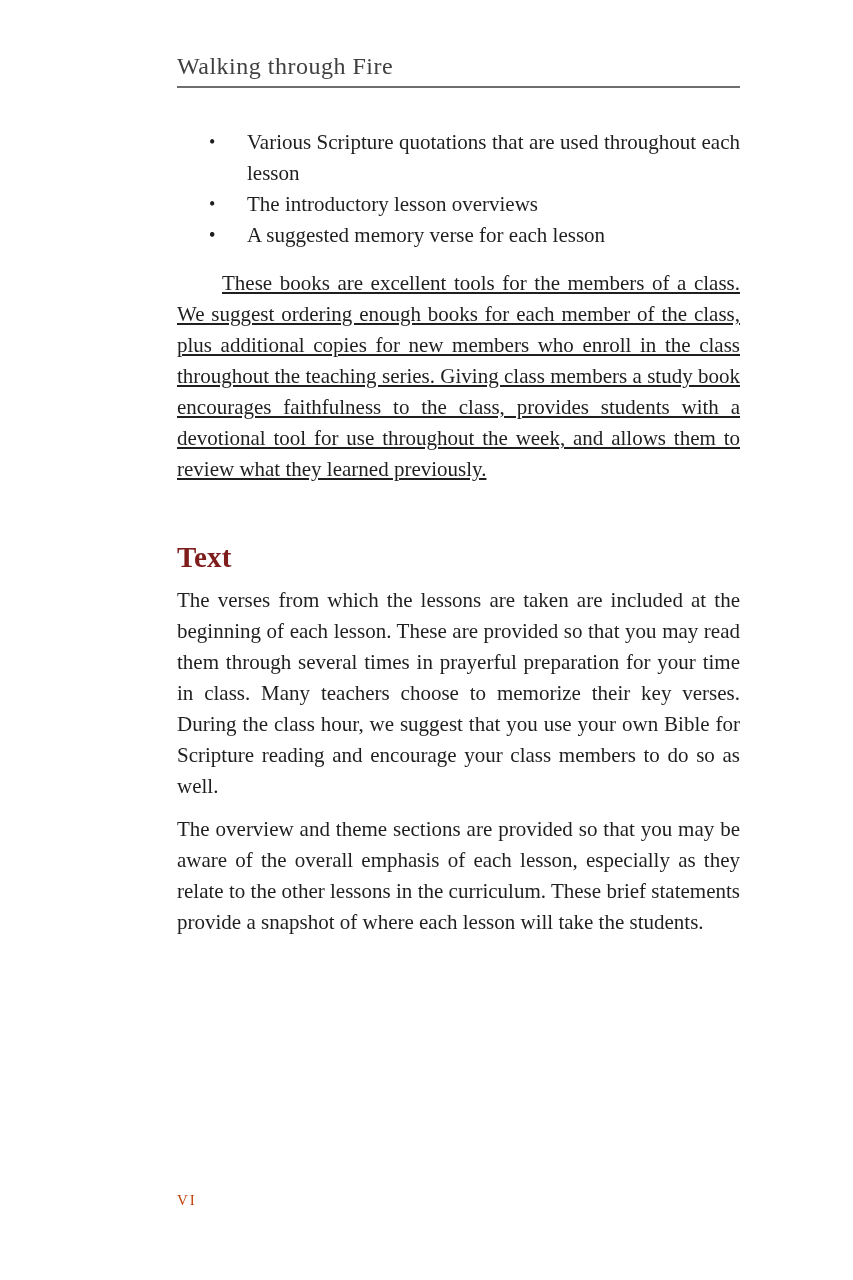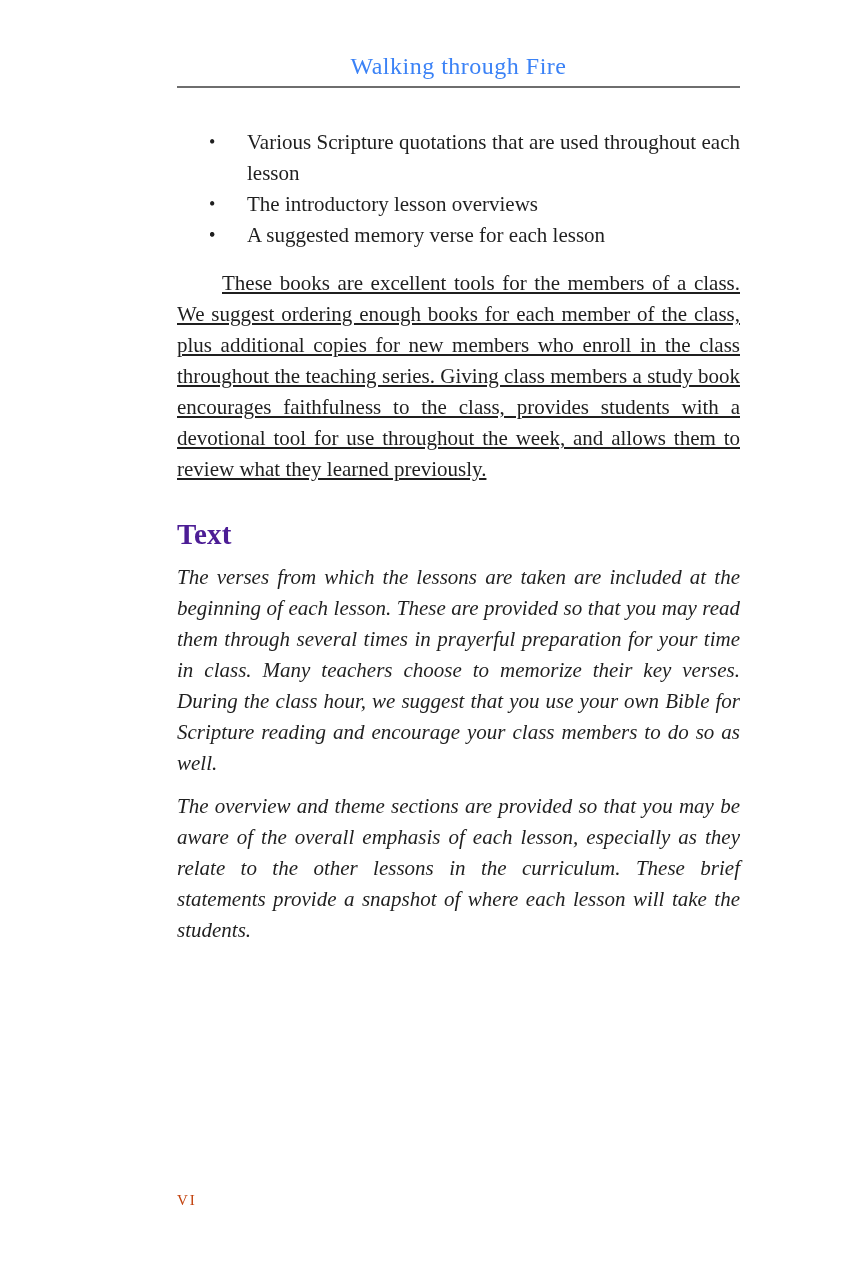--- a/index.html
+++ b/index.html
@@ -16,26 +16,26 @@
     overflow: hidden;
   }
   .page-content {
     position: absolute;
     left: 177px;
     top: 0;
     width: 563px;
   }
   .book-title {
     margin: 52px 0 0 0;
-    text-align: center;
+    text-align: left;
     font-size: 24px;
     line-height: 28px;
     font-weight: 400;
     letter-spacing: 0.5px;
-    color: #3b82f6;
+    color: #404040;
   }
   .header-rule {
     border: none;
     border-top: 2px solid #6e6e6e;
     margin: 6px 0 0 0;
   }
   .bullet-list {
     list-style: none;
     margin: 39px 0 0 0;
     padding: 0;
@@ -57,33 +57,32 @@
     margin: 17px 0 0 0;
     font-size: 21px;
     line-height: 31px;
     text-align: justify;
   }
   .indent-first {
     text-indent: 45px;
     text-decoration: underline;
   }
   .section-heading {
-    margin: 32px 0 0 0;
+    margin: 55px 0 0 0;
     font-size: 29px;
     line-height: 34px;
     font-weight: 700;
-    color: #4c1d95;
+    color: #7f1d1d;
     letter-spacing: 0.2px;
   }
   .section-heading.second {
     margin-top: 52px;
   }
   .section-para {
     margin-top: 11px;
-    font-style: italic;
   }
   .section-para.second {
     margin-top: 12px;
   }
   .page-number {
     position: absolute;
     left: 177px;
     top: 1192px;
     font-size: 15px;
     letter-spacing: 2px;

